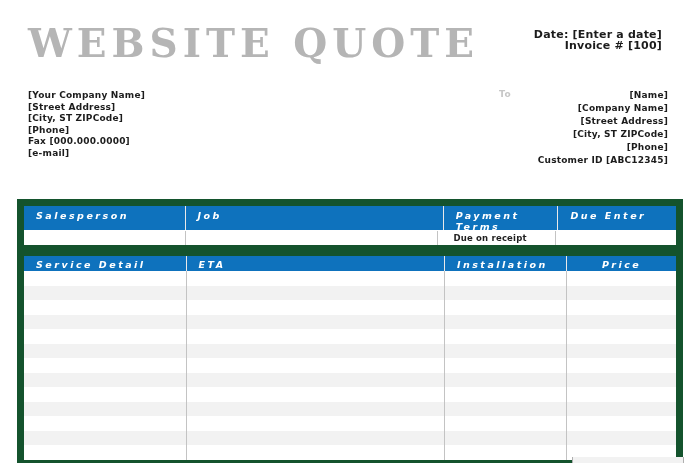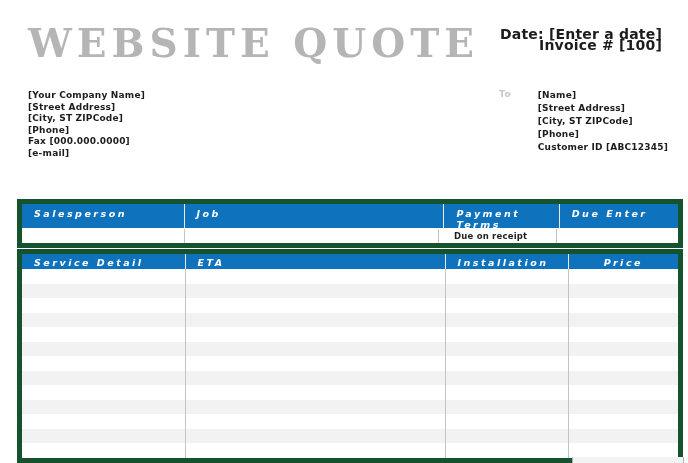--- a/index.html
+++ b/index.html
@@ -9,37 +9,37 @@
   }
   
   .doc-title{
     position:absolute;left:28px;top:20px;
     font-family:"DejaVu Serif","Liberation Serif",serif;
     font-size:39px;font-weight:700;color:#b5b5b5;letter-spacing:5px;white-space:nowrap;
   }
   
   .meta-block{
     position:absolute;right:26px;top:29px;text-align:right;
-    font-size:14px;font-weight:700;line-height:11px;letter-spacing:0.2px;color:#1c1c1c;
+    font-size:11px;font-weight:700;line-height:11px;letter-spacing:0.2px;color:#1c1c1c;
   }
   
   .company-block{
     position:absolute;left:28px;top:90px;
     font-size:9px;font-weight:700;line-height:11.5px;letter-spacing:0.2px;color:#1c1c1c;
   }
   .to-label{
     position:absolute;left:499px;top:89px;
     font-size:9px;font-weight:700;color:#c6c6c6;letter-spacing:0.5px;
   }
   .recipient-block{
-    position:absolute;right:20px;top:89px;
+    position:absolute;right:20px;top:89px;text-align:right;
     font-size:9px;font-weight:700;line-height:13px;letter-spacing:0.2px;color:#1c1c1c;
   }
   
-  .tbl{position:absolute;left:17px;width:666px;border:5px solid #14532d;box-sizing:border-box;background:#fff;}
+  .tbl{position:absolute;left:17px;width:666px;border:7px solid #14532d;box-sizing:border-box;background:#fff;}
   .tbl-head{display:flex;background:#0e72bd;}
   .th{
     box-sizing:border-box;color:#ffffff;font-size:9.5px;font-weight:700;font-style:italic;
     letter-spacing:2.5px;padding:4px 2px 3px 12px;border-right:1px solid #e9e9e9;
   }
   .th:last-child{border-right:none;}
   .tbl-row{display:flex;border-top:1px solid #ffffff;}
   .td{
     box-sizing:border-box;font-size:8.5px;font-weight:700;letter-spacing:0.2px;
     padding:2px 2px 2px 6px;border-right:1px solid #c3c3c3;min-height:12px;margin-left:9px;
@@ -84,20 +84,21 @@
     <div>[City, ST ZIPCode]</div>
     <div>[Phone]</div>
     <div>Fax [000.000.0000]</div>
     <div>[e-mail]</div>
   </div>
 
   <div class="to-label">To</div>
 
   <div class="recipient-block">
     <div>[Name]</div>
+    <div>[Company Name]</div>
     <div>[Street Address]</div>
     <div>[City, ST ZIPCode]</div>
     <div>[Phone]</div>
     <div>Customer ID [ABC12345]</div>
   </div>
 
   <div class="tbl" id="sales-table">
     <div class="tbl-head">
       <div class="th c1">Salesperson</div>
       <div class="th c2">Job</div>

